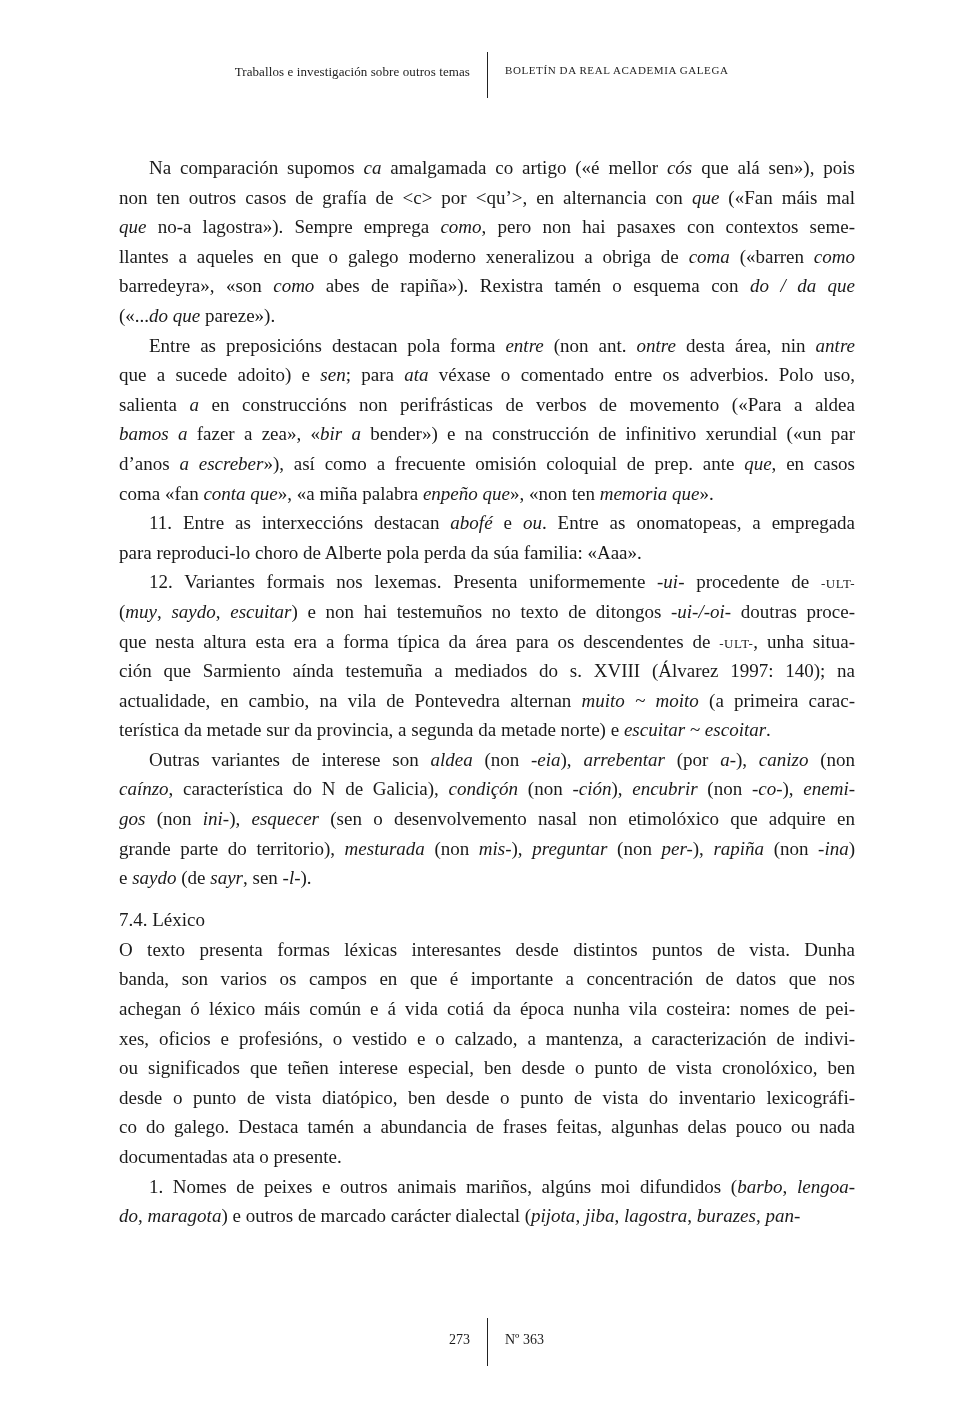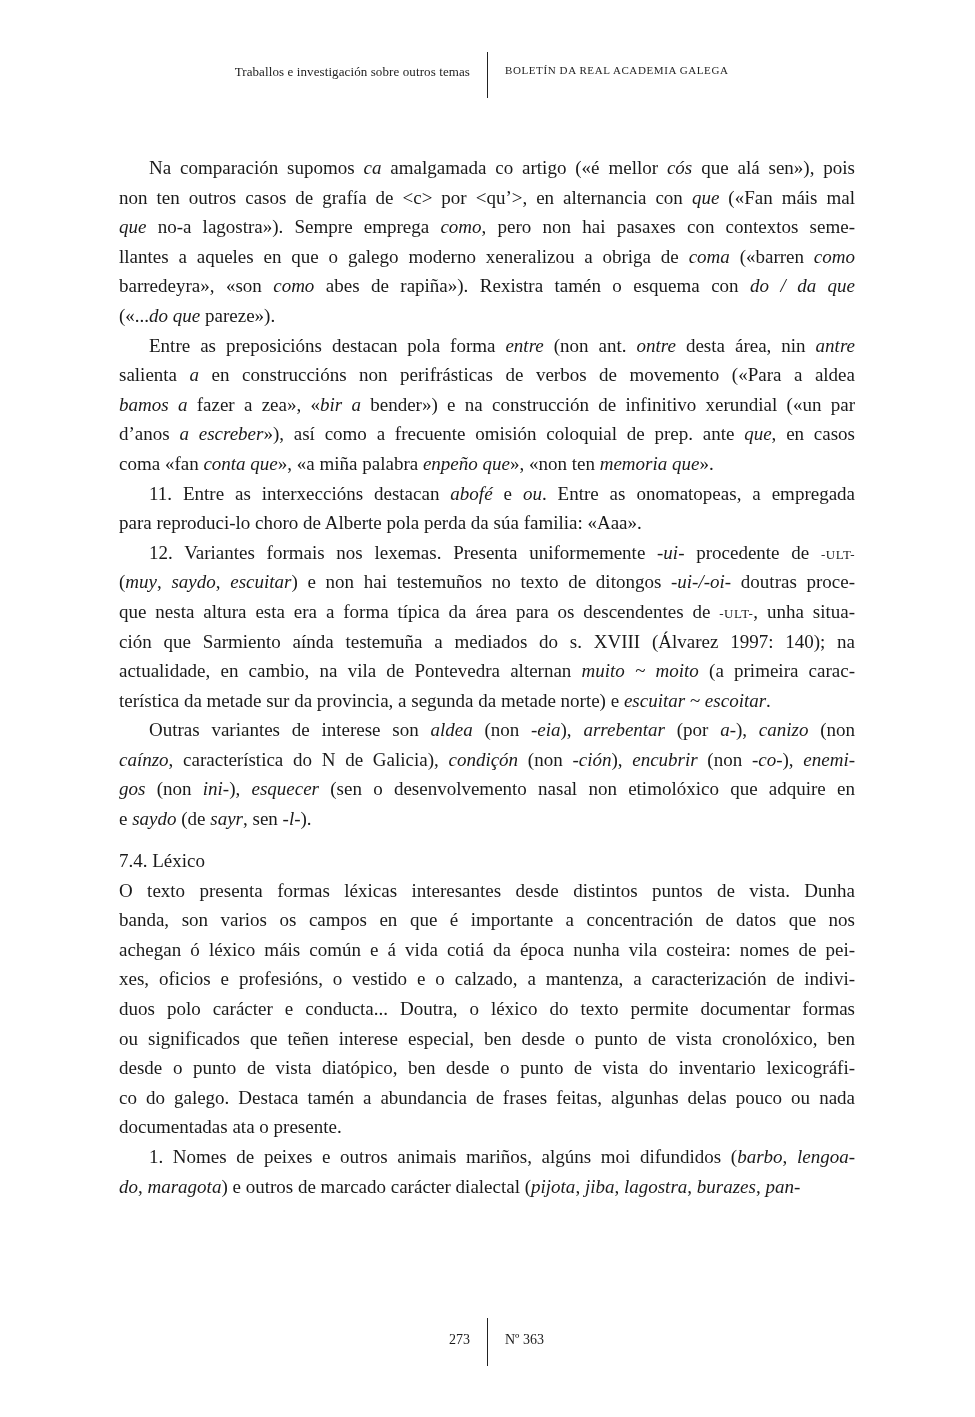--- a/index.html
+++ b/index.html
@@ -34,20 +34,21 @@
   <div>
       <span class="line indent">Na comparación supomos <i>ca</i> amalgamada co artigo («é mellor <i>cós</i> que alá sen»), pois</span>
       <span class="line">non ten outros casos de grafía de &lt;c&gt; por &lt;qu’&gt;, en alternancia con <i>que</i> («Fan máis mal</span>
       <span class="line"><i>que</i> no-a lagostra»). Sempre emprega <i>como</i>, pero non hai pasaxes con contextos seme-</span>
       <span class="line">llantes a aqueles en que o galego moderno xeneralizou a obriga de <i>coma</i> («barren <i>como</i></span>
       <span class="line">barredeyra», «son <i>como</i> abes de rapiña»). Rexistra tamén o esquema con <i>do / da que</i></span>
       <span class="line last">(«...<i>do que</i> pareze»).</span>
     </div>
   <div>
       <span class="line indent">Entre as preposicións destacan pola forma <i>entre</i> (non ant. <i>ontre</i> desta área, nin <i>antre</i></span>
+      <span class="line">que a sucede adoito) e <i>sen</i>; para <i>ata</i> véxase o comentado entre os adverbios. Polo uso,</span>
       <span class="line">salienta <i>a</i> en construccións non perifrásticas de verbos de movemento («Para a aldea</span>
       <span class="line"><i>bamos a</i> fazer a zea», «<i>bir a</i> bender») e na construcción de infinitivo xerundial («un par</span>
       <span class="line">d’anos <i>a escreber</i>»), así como a frecuente omisión coloquial de prep. ante <i>que</i>, en casos</span>
       <span class="line last">coma «fan <i>conta que</i>», «a miña palabra <i>enpeño que</i>», «non ten <i>memoria que</i>».</span>
     </div>
   <div>
       <span class="line indent">11. Entre as interxeccións destacan <i>abofé</i> e <i>ou</i>. Entre as onomatopeas, a empregada</span>
       <span class="line last">para reproduci-lo choro de Alberte pola perda da súa familia: «Aaa».</span>
     </div>
   <div>
@@ -55,29 +56,29 @@
       <span class="line">(<i>muy</i>, <i>saydo</i>, <i>escuitar</i>) e non hai testemuños no texto de ditongos <i>-ui-/-oi-</i> doutras proce-</span>
       <span class="line">que nesta altura esta era a forma típica da área para os descendentes de <span class="sc">-ULT-</span>, unha situa-</span>
       <span class="line">ción que Sarmiento aínda testemuña a mediados do s. XVIII (Álvarez 1997: 140); na</span>
       <span class="line">actualidade, en cambio, na vila de Pontevedra alternan <i>muito ~ moito</i> (a primeira carac-</span>
       <span class="line last">terística da metade sur da provincia, a segunda da metade norte) e <i>escuitar ~ escoitar</i>.</span>
     </div>
   <div>
       <span class="line indent">Outras variantes de interese son <i>aldea</i> (non <i>-eia</i>), <i>arrebentar</i> (por <i>a-</i>), <i>canizo</i> (non</span>
       <span class="line"><i>caínzo</i>, característica do N de Galicia), <i>condiçón</i> (non <i>-ción</i>), <i>encubrir</i> (non <i>-co-</i>), <i>enemi-</i></span>
       <span class="line"><i>gos</i> (non <i>ini-</i>), <i>esquecer</i> (sen o desenvolvemento nasal non etimolóxico que adquire en</span>
+      <span class="line">grande parte do territorio), <i>mesturada</i> (non <i>mis-</i>), <i>preguntar</i> (non <i>per-</i>), <i>rapiña</i> (non <i>-ina</i>)</span>
       <span class="line last">e <i>saydo</i> (de <i>sayr</i>, sen <i>-l-</i>).</span>
     </div>
   <div class="heading">7.4. Léxico</div>
   <div>
       <span class="line">O texto presenta formas léxicas interesantes desde distintos puntos de vista. Dunha</span>
       <span class="line">banda, son varios os campos en que é importante a concentración de datos que nos</span>
       <span class="line">achegan ó léxico máis común e á vida cotiá da época nunha vila costeira: nomes de pei-</span>
       <span class="line">xes, oficios e profesións, o vestido e o calzado, a mantenza, a caracterización de indivi-</span>
-      <span class="line">duos polo carácter e conducta... Doutra, o léxico do texto permite documentar formas</span>
       <span class="line">ou significados que teñen interese especial, ben desde o punto de vista cronolóxico, ben</span>
       <span class="line">desde o punto de vista diatópico, ben desde o punto de vista do inventario lexicográfi-</span>
       <span class="line">co do galego. Destaca tamén a abundancia de frases feitas, algunhas delas pouco ou nada</span>
       <span class="line last">documentadas ata o presente.</span>
     </div>
   <div>
       <span class="line indent">1. Nomes de peixes e outros animais mariños, algúns moi difundidos (<i>barbo</i>, <i>lengoa-</i></span>
       <span class="line last"><i>do</i>, <i>maragota</i>) e outros de marcado carácter dialectal (<i>pijota</i>, <i>jiba</i>, <i>lagostra</i>, <i>burazes</i>, <i>pan-</i></span>
     </div>
 </div>

